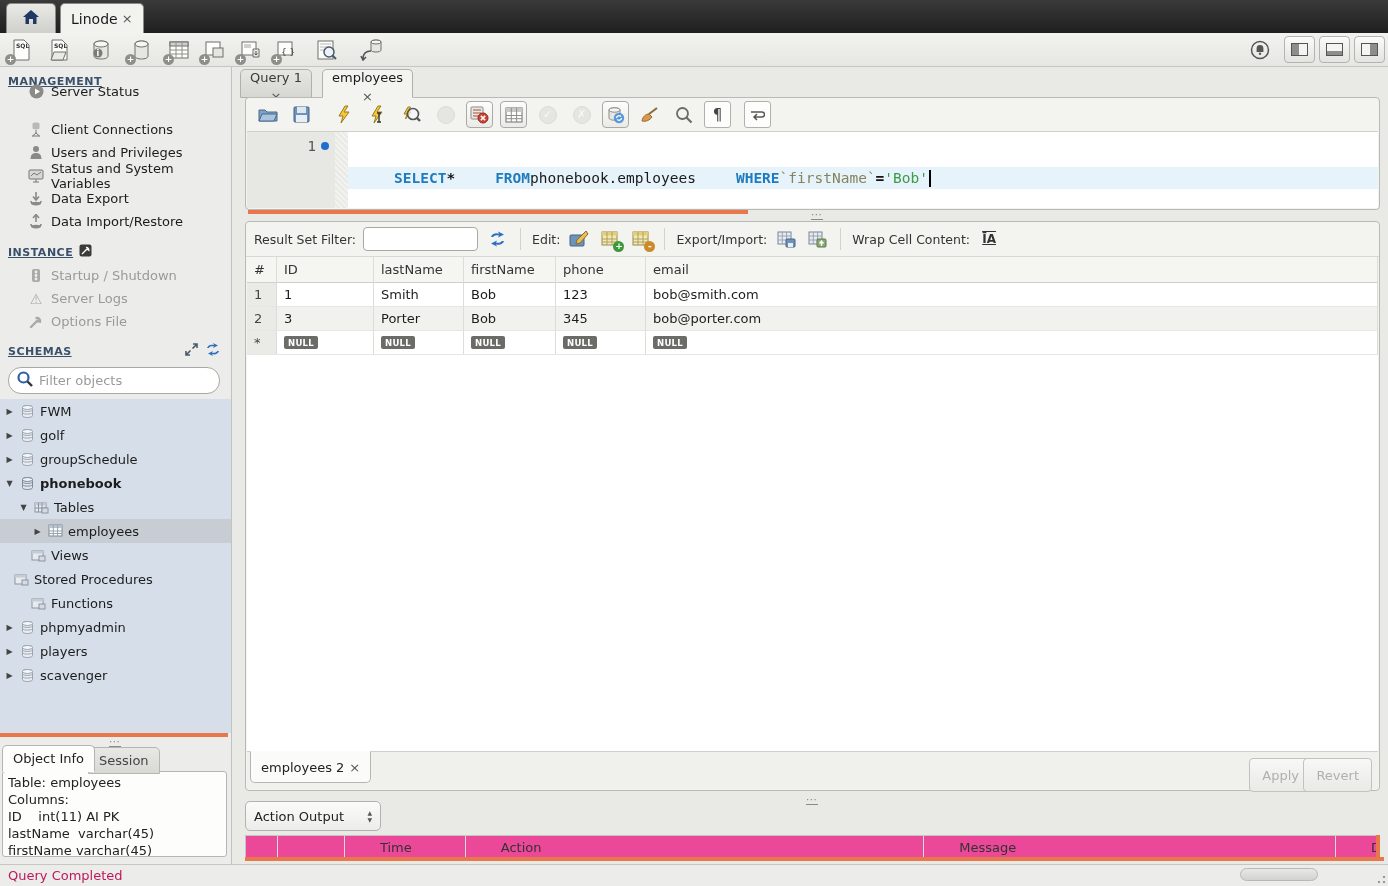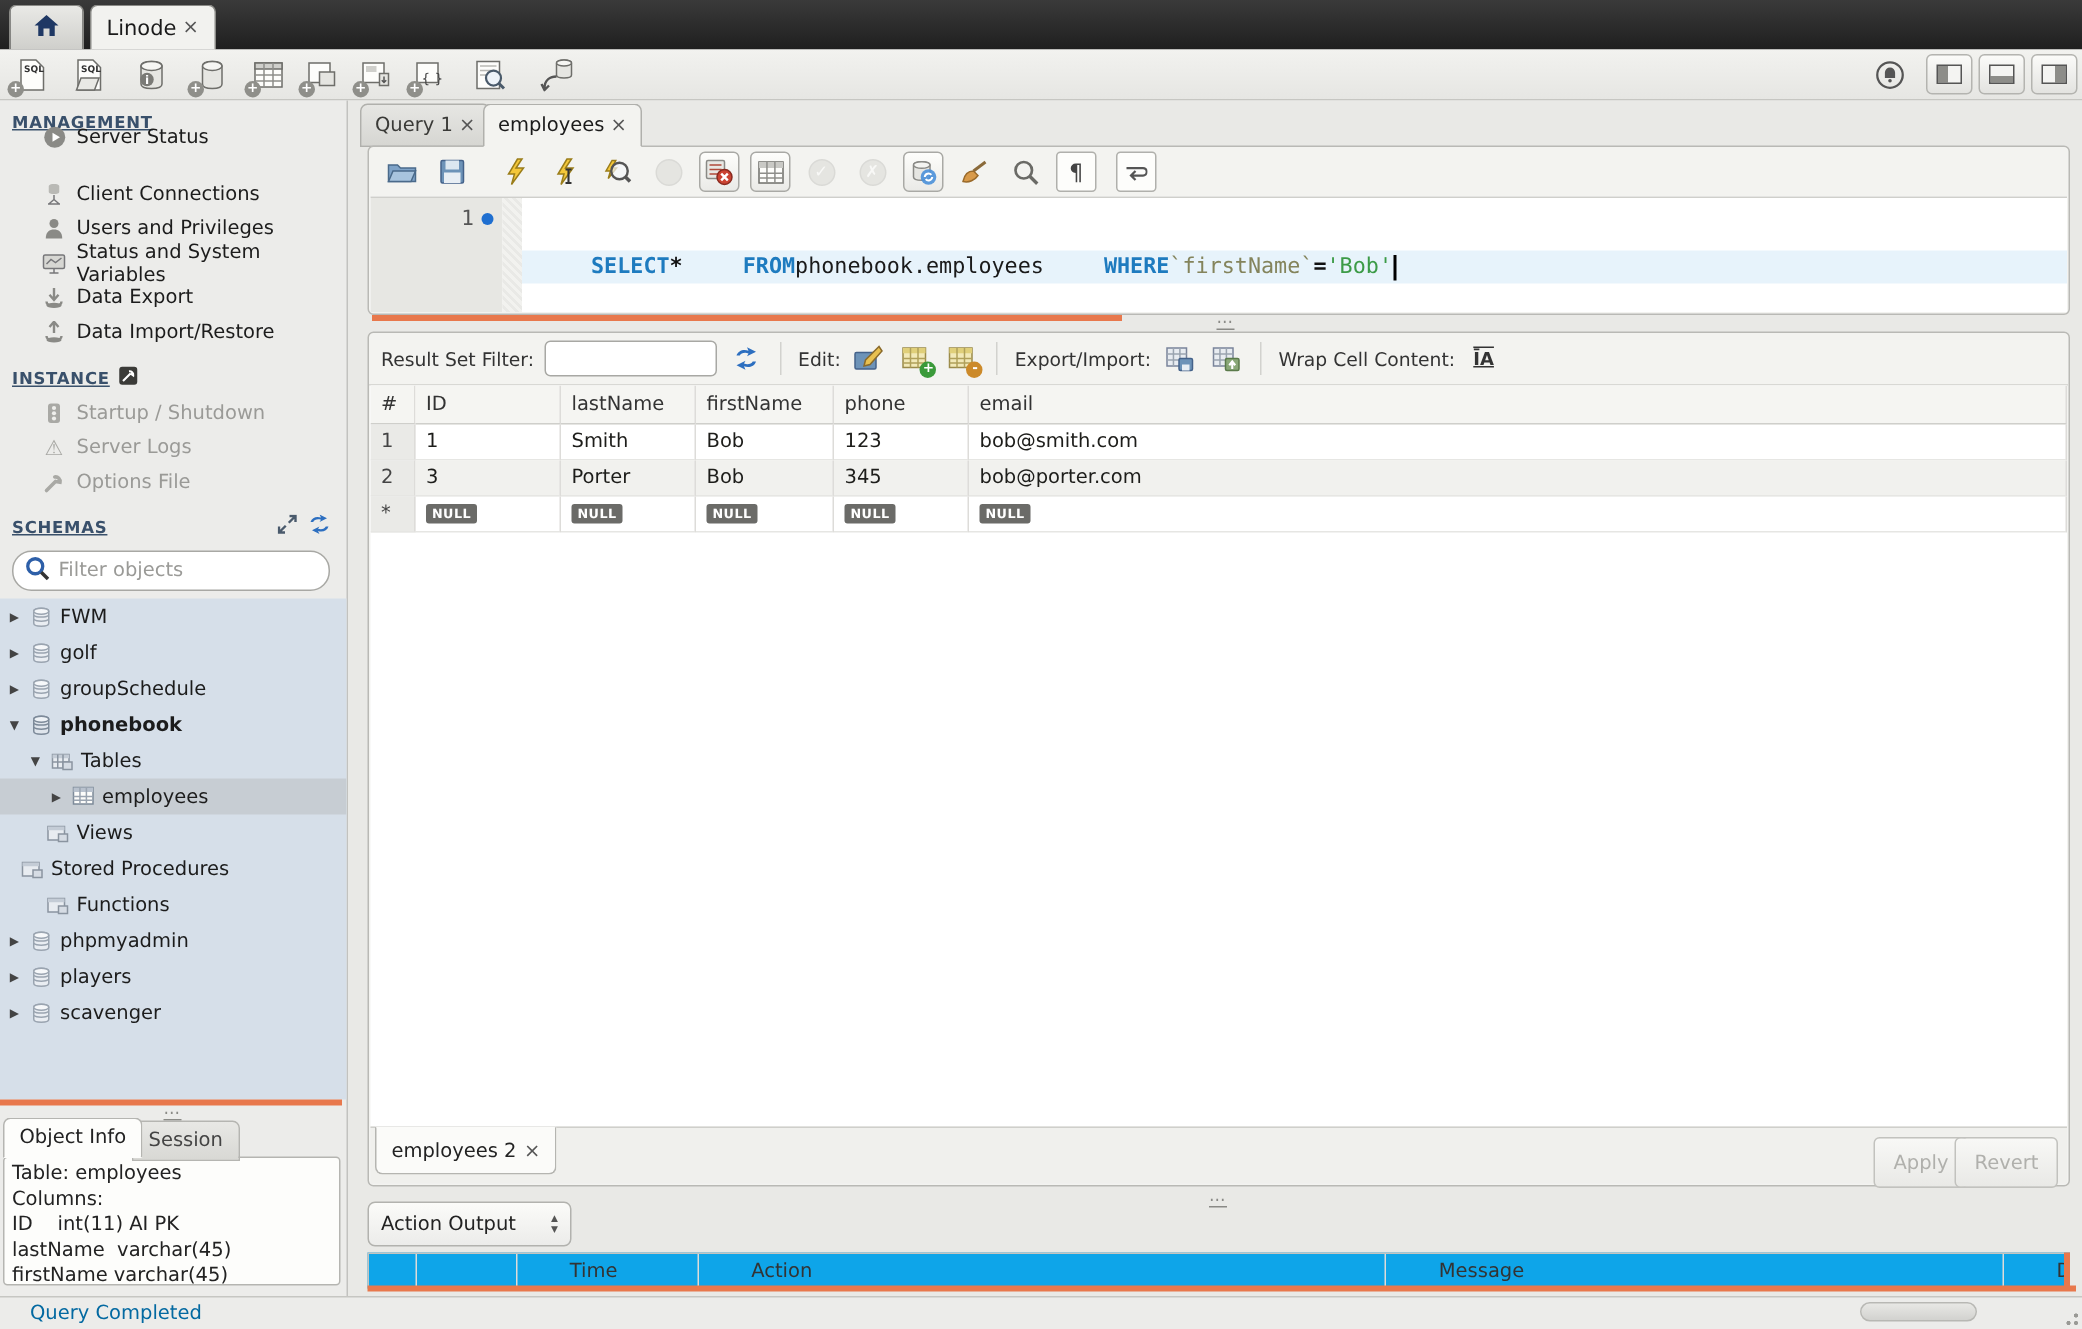--- a/index.html
+++ b/index.html
@@ -65,35 +65,35 @@
     font-size:13px; border:1px solid #b5b5b1; border-radius:5px 5px 0 0; }
   .oi-tab.active { background:#fdfdfb; border-bottom:1px solid #fdfdfb; z-index:2; color:#222; }
   .oi-tab.inactive { background:linear-gradient(#e8e8e5,#d8d8d4); color:#444; z-index:1; }
   #oi-panel { position:absolute; left:2px; top:704px; width:225px; height:86px;
     background:#fdfdfb; border:1px solid #b5b5b1; border-radius:3px; padding:2px 5px;
     font-size:13px; line-height:17px; white-space:pre; overflow:hidden; }
 
   
   #statusbar { position:absolute; left:0; top:864px; width:1388px; height:22px;
     background:#ececea; border-top:1px solid #c6c6c2; display:flex; align-items:center;
-    padding-left:20px; color:#0369a1; font-size:13px; }
+    padding-left:8px; color:#be185d; font-size:13px; }
   #hscroll-thumb { position:absolute; right:70px; top:868px; width:78px; height:13px;
     background:linear-gradient(#e8e8e5,#d2d2cf); border:1px solid #b8b8b4; border-radius:7px; }
   #resize-grip { position:absolute; right:2px; bottom:2px; width:14px; height:14px;
     background:
       radial-gradient(circle at 12px 12px, #9a9a96 1.2px, transparent 1.6px),
       radial-gradient(circle at 7px 12px, #9a9a96 1.2px, transparent 1.6px),
       radial-gradient(circle at 12px 7px, #9a9a96 1.2px, transparent 1.6px); }
 
   
   #content { position:absolute; left:232px; top:67px; width:1156px; height:797px;
     background:#e9e9e6; }
   .qtab { position:absolute; top:2px; height:29px; padding:0 9px; display:flex;
     align-items:center; gap:4px; font-size:13px; border:1px solid #b0b0ac;
-    border-radius:5px 5px 0 0; }
+    border-radius:5px 5px 0 0;flex-direction:column; }
   .qtab.inactive { background:linear-gradient(#e6e6e3,#d6d6d2); color:#3a3a37; }
   .qtab.active { background:#f3f3f0; border-bottom-color:#f3f3f0; z-index:2; color:#1a1a1a; }
 
   .panel { position:absolute; background:#f3f3f0; border:1px solid #b9b9b5; border-radius:4px; }
 
   
   #editor-toolbar { position:absolute; left:0; top:0; right:0; height:33px; display:flex;
     align-items:center; padding-left:8px; }
   .et-icon { width:27px; height:27px; margin-right:7px; display:flex; align-items:center;
     justify-content:center; position:relative; }
@@ -162,21 +162,21 @@
     font-size:13px; color:#b0b0ac; display:flex; align-items:center; }
 
   
   #ao-dropdown { position:absolute; left:13px; top:734px; width:136px; height:30px;
     background:linear-gradient(#fbfbf9,#ececе9); background:linear-gradient(#fbfbf9,#ececea);
     border:1px solid #b2b2ae; border-radius:5px; display:flex; align-items:center;
     padding:0 8px; font-size:13px; color:#222; }
   .spinner { margin-left:auto; display:flex; flex-direction:column; line-height:6px;
     font-size:6px; color:#555; gap:1px; }
   #ao-header { position:absolute; left:13px; top:768px; right:8px; height:24px;
-    background:#0ea5e9; border:1px solid #c4c4c0; display:flex;gap:28px; }
+    background:#ec4899; border:1px solid #c4c4c0; display:flex;gap:28px; }
   .ao-cell { border-right:1px solid #dddcd9; padding:0 7px; display:flex; align-items:center;
     font-size:13px; color:#333; white-space:nowrap; overflow:hidden; }
   #ao-underline { position:absolute; left:13px; top:790px; width:1248px; max-width:1139px;
     height:4px; }
   #ao-right-sliver { position:absolute; right:8px; top:768px; width:4px; height:24px; }
 </style>
 </head>
 <body>
 
 <div id="topbar">

